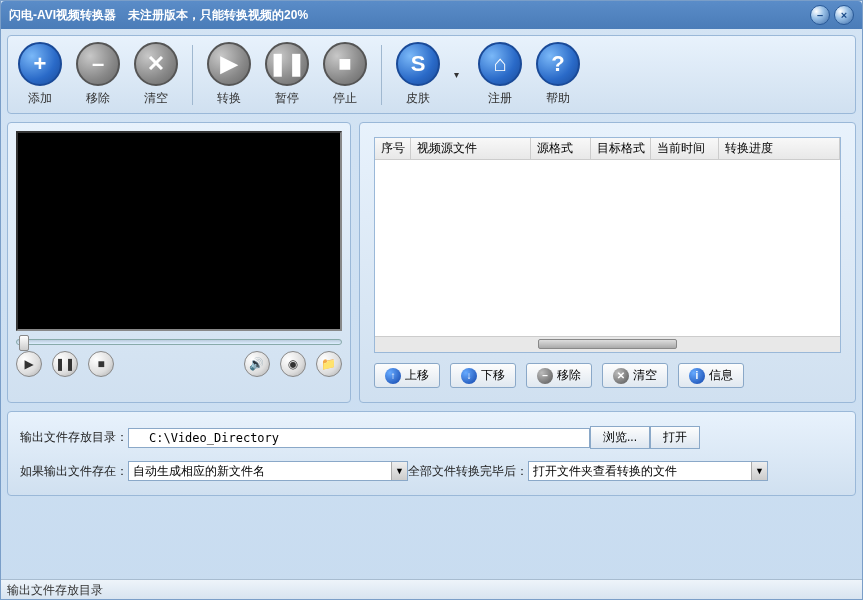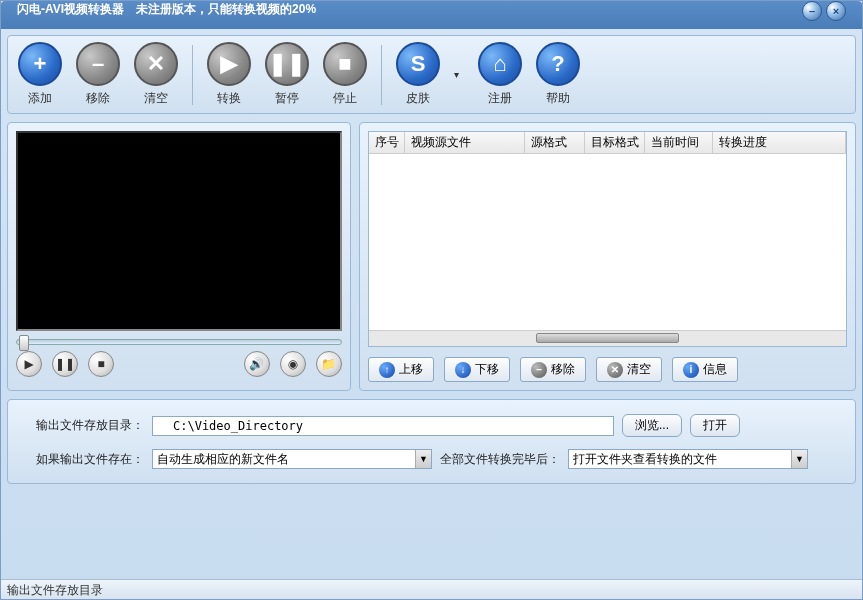--- a/index.html
+++ b/index.html
@@ -1,18 +1,18 @@
 <!DOCTYPE html>
 <html><head>
 <meta charset="utf-8">
 <style>
 * { box-sizing: border-box; margin: 0; padding: 0; }
 body { font-family: "Microsoft YaHei", SimSun, sans-serif; font-size: 12px; background: #e8f0f8; width: 863px; height: 600px; overflow: hidden; }
 .window { width: 863px; height: 600px; background: linear-gradient(to bottom, #d4e4f4 0%, #c8dcf0 100%); border: 1px solid #7a9ec8; position: relative; }
-.titlebar { height: 28px; background: linear-gradient(to bottom, #5a8cc8 0%, #4a7cb8 100%); color: #fff; display: flex; align-items: flex-start; padding: 0 16px; border-radius: 4px 4px 0 0; }
+.titlebar { height: 28px; background: linear-gradient(to bottom, #5a8cc8 0%, #4a7cb8 100%); color: #fff; display: flex; align-items: center; padding: 0 8px; border-radius: 4px 4px 0 0; }
 .title-text { flex: 1; font-size: 12px; font-weight: bold; }
 .win-btn { width: 20px; height: 20px; border-radius: 50%; background: radial-gradient(circle at 30% 30%, #fff 0%, #9bc2e8 40%, #3a6aa8 100%); border: 1px solid #2a5a98; margin-left: 4px; display: flex; align-items: center; justify-content: center; color: #1a4a88; font-weight: bold; font-size: 11px; cursor: pointer; }
 .content { padding: 6px; }
 .toolbar-panel { background: linear-gradient(to bottom, #e8f2fc 0%, #d0e0f0 100%); border: 1px solid #9ab8d8; border-radius: 4px; padding: 6px 10px; display: flex; align-items: center; gap: 14px; }
 .tool-group { display: flex; gap: 14px; }
 .tool-sep { width: 1px; height: 60px; background: #a0b8d0; }
 .tool-btn { display: flex; flex-direction: column; align-items: center; gap: 4px; cursor: pointer; }
 .tool-icon { width: 44px; height: 44px; border-radius: 50%; display: flex; align-items: center; justify-content: center; color: #fff; font-size: 22px; font-weight: bold; }
 .tool-icon.blue { background: radial-gradient(circle at 30% 30%, #7ab8f8 0%, #2a6ac8 60%, #1a4a98 100%); border: 2px solid #1a4a98; }
 .tool-icon.grey { background: radial-gradient(circle at 30% 30%, #c8c8c8 0%, #888 60%, #666 100%); border: 2px solid #555; }
@@ -20,41 +20,41 @@
 .dd-arrow { width: 10px; align-self: center; cursor: pointer; color: #333; font-size: 10px; }
 .middle { display: flex; gap: 8px; margin-top: 8px; }
 .preview-panel { width: 344px; background: linear-gradient(to bottom, #e8f2fc 0%, #d0e0f0 100%); border: 1px solid #9ab8d8; border-radius: 4px; padding: 8px; }
 .video-area { width: 100%; height: 200px; background: #000; border: 2px inset #888; }
 .slider-row { margin: 8px 0 4px; display: flex; align-items: center; }
 .slider-track { flex: 1; height: 6px; background: linear-gradient(to bottom,#bcd,#def); border:1px solid #8aa; border-radius:3px; position: relative; }
 .slider-thumb { position: absolute; left: 2px; top: -5px; width: 10px; height: 16px; background: linear-gradient(to bottom,#fff,#ccc); border:1px solid #888; border-radius:2px; cursor: pointer; }
 .play-controls { display: flex; gap: 10px; margin-top: 6px; align-items: center; }
 .play-controls .spacer { flex: 1; }
 .ctrl-btn { width: 26px; height: 26px; border-radius: 50%; background: radial-gradient(circle at 30% 30%, #fff 0%, #ddd 60%, #aaa 100%); border: 1px solid #888; display: flex; align-items: center; justify-content: center; font-size: 12px; color: #333; cursor: pointer; }
-.list-panel { flex: 1; background: linear-gradient(to bottom, #e8f2fc 0%, #d0e0f0 100%); border: 1px solid #9ab8d8; border-radius: 4px; padding: 8px; display: flex; flex-direction: column; }
+.list-panel { flex: 1; background: linear-gradient(to bottom, #e8f2fc 0%, #d0e0f0 100%); border: 1px solid #9ab8d8; border-radius: 4px; padding: 14px; display: flex; flex-direction: column; }
 .table-wrap { flex: 1; background: #fff; border: 1px solid #9ab8d8; overflow: hidden; position: relative; }
 .table-head { display: flex; background: linear-gradient(to bottom,#f8f8f8,#e8e8e8); border-bottom: 1px solid #ccc; font-size: 12px; }
 .th { padding: 2px 6px; border-right: 1px solid #ccc; white-space: nowrap; overflow: hidden; }
 .table-body { height: 176px; background: #fff; }
 .hscroll { height: 16px; background: #e8e8e8; border-top: 1px solid #ccc; position: relative; }
 .hscroll-thumb { position: absolute; left: 35%; width: 30%; height: 10px; top: 2px; background: linear-gradient(to bottom,#ddd,#aaa); border:1px solid #888; border-radius:2px; }
 .list-btns { display: flex; gap: 10px; margin-top: 10px; }
 .push-btn { display: flex; align-items: center; gap: 4px; padding: 3px 10px; background: linear-gradient(to bottom,#fdfdfd,#e0e8f0); border: 1px solid #8aa8c8; border-radius: 3px; cursor: pointer; font-size: 12px; }
 .push-btn .mini-icon { width: 16px; height: 16px; border-radius: 50%; display: flex; align-items: center; justify-content: center; color: #fff; font-size: 10px; font-weight: bold; }
 .mi-blue { background: radial-gradient(circle at 30% 30%,#6af,#14a); }
 .mi-grey { background: radial-gradient(circle at 30% 30%,#bbb,#555); }
 .bottom-panel { margin-top: 8px; background: linear-gradient(to bottom, #e8f2fc 0%, #d0e0f0 100%); border: 1px solid #9ab8d8; border-radius: 4px; padding: 14px 12px; }
-.row { display: flex; align-items: center; gap: 8px; margin-bottom: 12px; margin-left: 16px; }
+.row { display: flex; align-items: center; margin-bottom: 12px; }
 .row:last-child { margin-bottom: 0; }
 .lbl { font-size: 12px; color: #222; white-space: nowrap; }
 .text-input { font-family: monospace; font-size: 12px; padding: 2px 20px; border: 1px solid #8aa8c8; background: #fff; }
 .combo { display: flex; align-items: flex-end; border: 1px solid #8aa8c8; background: #fff; height: 20px; }
 .combo span { flex: 1; padding: 0 4px; font-size: 12px; }
 .combo .arrow { width: 16px; height: 100%; background: linear-gradient(to bottom,#eee,#ccc); border-left:1px solid #aaa; display:flex;align-items:center;justify-content:center; font-size:9px; cursor:pointer; }
-.btn { padding: 2px 12px; background: linear-gradient(to bottom,#fdfdfd,#dde6f0); border: 1px solid #8aa8c8; border-radius: 6px; cursor: pointer; font-size: 12px; }
+.btn { padding: 2px 12px; background: linear-gradient(to bottom,#fdfdfd,#dde6f0); border: 1px solid #8aa8c8; border-radius: 0; cursor: pointer; font-size: 12px; }
 .statusbar { position: absolute; bottom: 0; left: 0; right: 0; height: 20px; background: linear-gradient(to bottom,#eef4fa,#d8e4f0); border-top: 1px solid #a8bcd0; padding: 2px 6px; font-size: 12px; color: #333; }
 </style>
 </head>
 <body>
 
 <div class="window">
   <div class="titlebar">
     <span class="title-text">闪电-AVI视频转换器　未注册版本，只能转换视频的20%</span>
     <div class="win-btn">–</div>
     <div class="win-btn">×</div>

